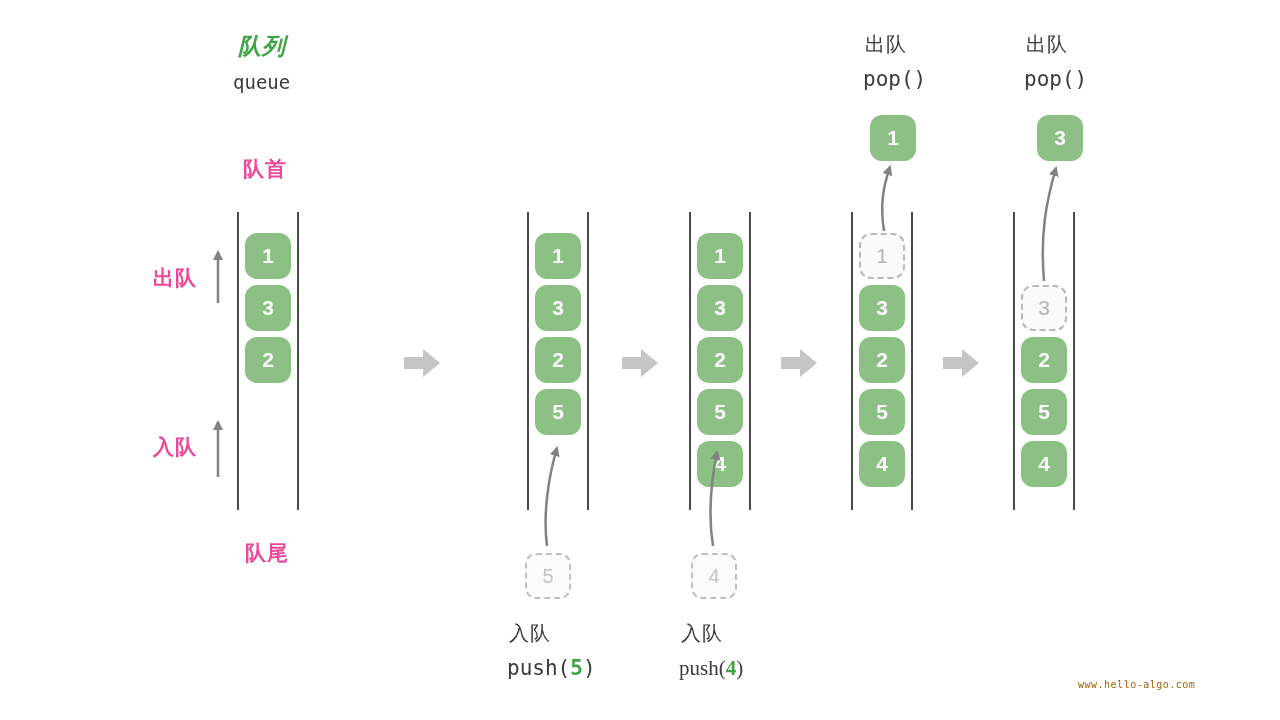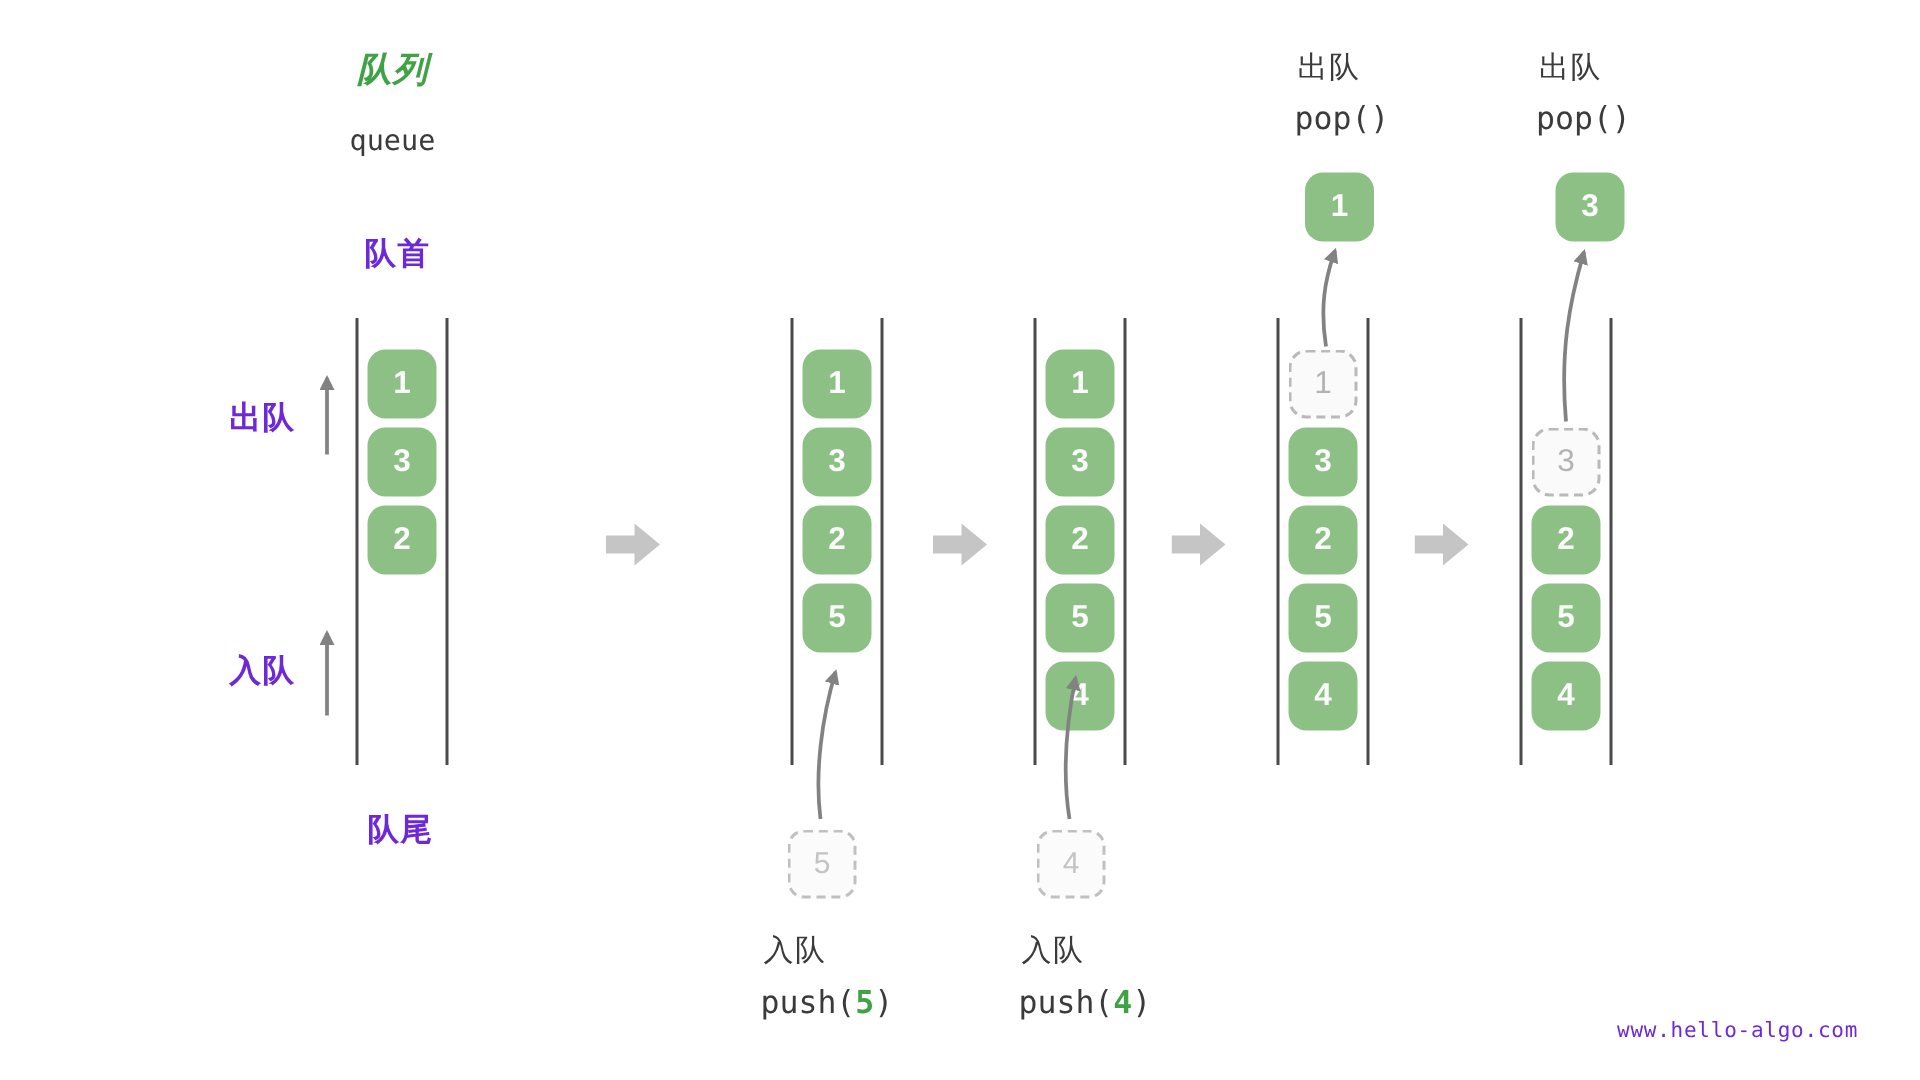--- a/index.html
+++ b/index.html
@@ -6,25 +6,25 @@
   .canvas{
     position:relative;width:1280px;height:720px;background:#ffffff;overflow:hidden;
     font-family:"Liberation Sans","DejaVu Sans",sans-serif;color:#3b3b3b;
   }
   .abs{position:absolute;}
   .mono{font-family:"DejaVu Sans Mono","Liberation Mono",monospace;}
 
   
   .title-zh{font-size:23px;font-weight:700;color:#3fa346;letter-spacing:1px;font-style:italic;}
   .title-en{font-size:19px;color:#3b3b3b;}
-  .lbl-bold{font-size:21px;font-weight:700;color:#6d28d9;letter-spacing:1px;}
+  .lbl-bold{font-size:21px;font-weight:700;color:#ec4899;letter-spacing:1px;}
   .op-zh{font-size:20px;font-weight:500;color:#3b3b3b;letter-spacing:1px;}
   .op-code{font-size:21px;color:#3b3b3b;}
   .op-code .arg{color:#3fa346;font-weight:700;}
-  .watermark{font-size:14px;color:#6d28d9;letter-spacing:0.5px;}
+  .watermark{font-size:10px;color:#a16207;letter-spacing:0.5px;}
 
   
   .col{
     position:absolute;top:212px;width:62px;height:298px;box-sizing:border-box;
     border-left:2px solid #4a4a4a;border-right:2px solid #4a4a4a;
   }
 
   
   .box{
     position:absolute;left:6px;width:46px;height:46px;box-sizing:border-box;
@@ -48,21 +48,21 @@
     font-size:20px;font-weight:500;color:#c4c4c4;
   }
   .overlay{position:absolute;left:0;top:0;pointer-events:none;}
 </style>
 </head>
 <body>
 
 <div class="canvas">
 
   <div class="abs title-zh" style="left:238px;top:31px;">队列</div>
-  <div class="abs title-en mono" style="left:233px;top:71px;margin-top:12px;">queue</div>
+  <div class="abs title-en mono" style="left:233px;top:71px;">queue</div>
 
   <div class="abs lbl-bold" style="left:243px;top:155px;">队首</div>
   <div class="abs lbl-bold" style="left:245px;top:539px;">队尾</div>
   <div class="abs lbl-bold" style="left:153px;top:264px;">出队</div>
   <div class="abs lbl-bold" style="left:153px;top:433px;">入队</div>
 
   <div class="col" style="left:237px;">
     <div class="box" style="top:21px;">1</div>
     <div class="box" style="top:73px;">3</div>
     <div class="box" style="top:125px;">2</div>
@@ -80,21 +80,21 @@
 
   <div class="col" style="left:689px;">
     <div class="box" style="top:21px;">1</div>
     <div class="box" style="top:73px;">3</div>
     <div class="box" style="top:125px;">2</div>
     <div class="box" style="top:177px;">5</div>
     <div class="box" style="top:229px;">4</div>
   </div>
   <div class="in-box" style="left:691px;top:553px;">4</div>
   <div class="abs op-zh" style="left:681px;top:620px;">入队</div>
-  <div class="abs op-code mono" style="left:679px;top:656px;"><span>push(</span><span class="arg">4</span><span>)</span></div>
+  <div class="abs op-code mono" style="left:679px;top:656px;font-family:Liberation Serif, serif;"><span>push(</span><span class="arg">4</span><span>)</span></div>
 
   <div class="col" style="left:851px;">
     <div class="box ghost" style="top:21px;">1</div>
     <div class="box" style="top:73px;">3</div>
     <div class="box" style="top:125px;">2</div>
     <div class="box" style="top:177px;">5</div>
     <div class="box" style="top:229px;">4</div>
   </div>
   <div class="float-box" style="left:870px;top:115px;">1</div>
   <div class="abs op-zh" style="left:865px;top:31px;">出队</div>

